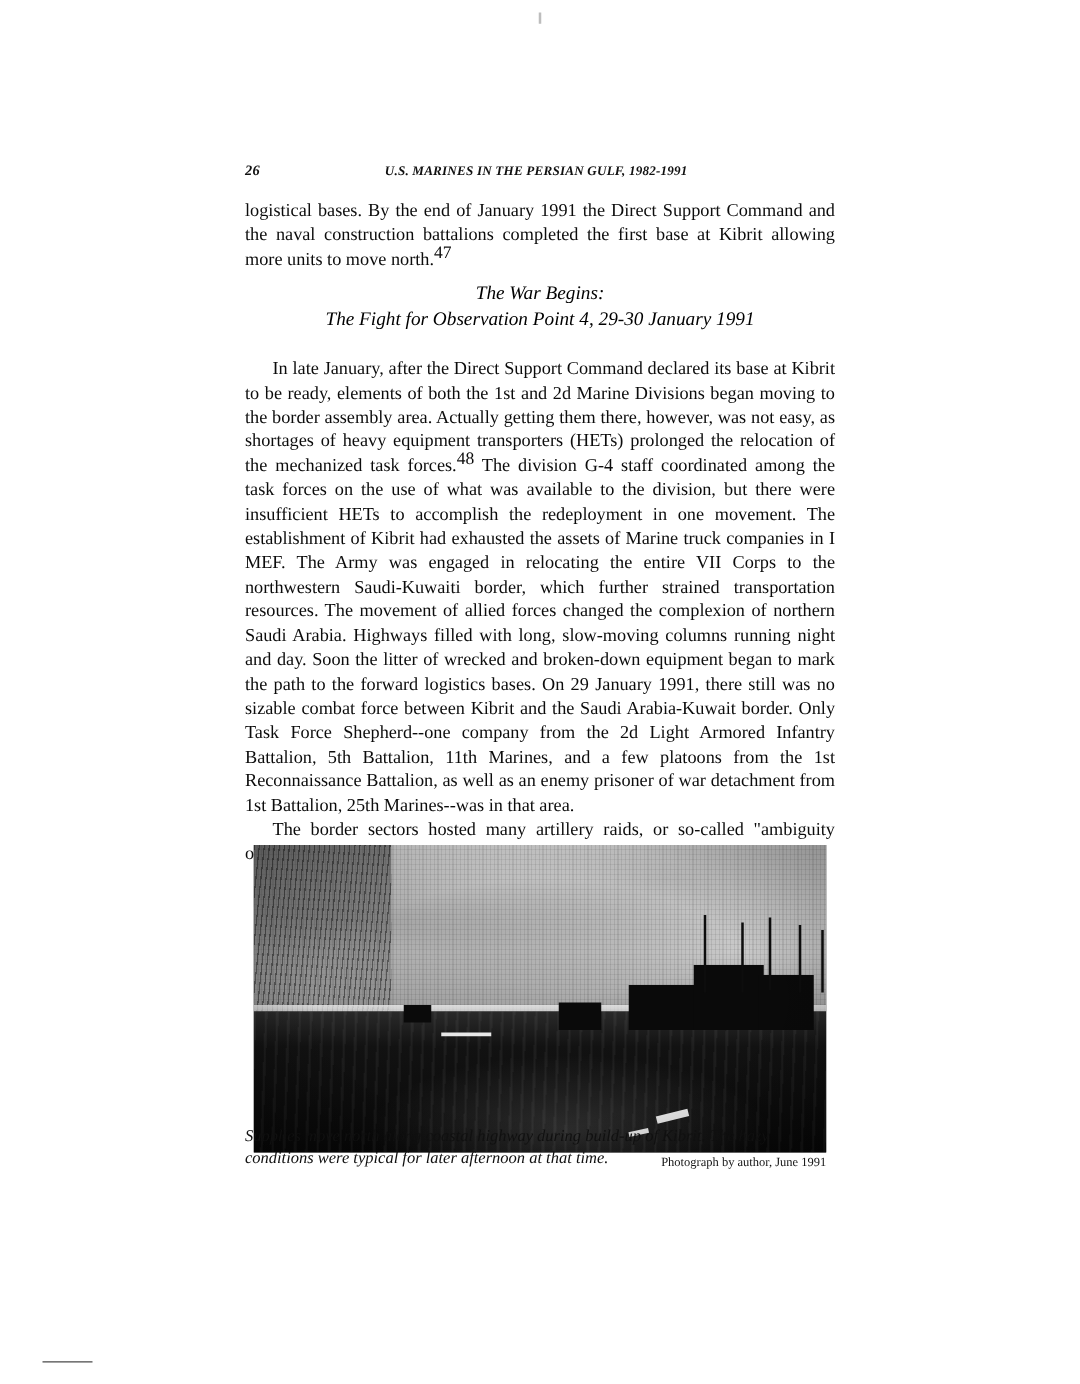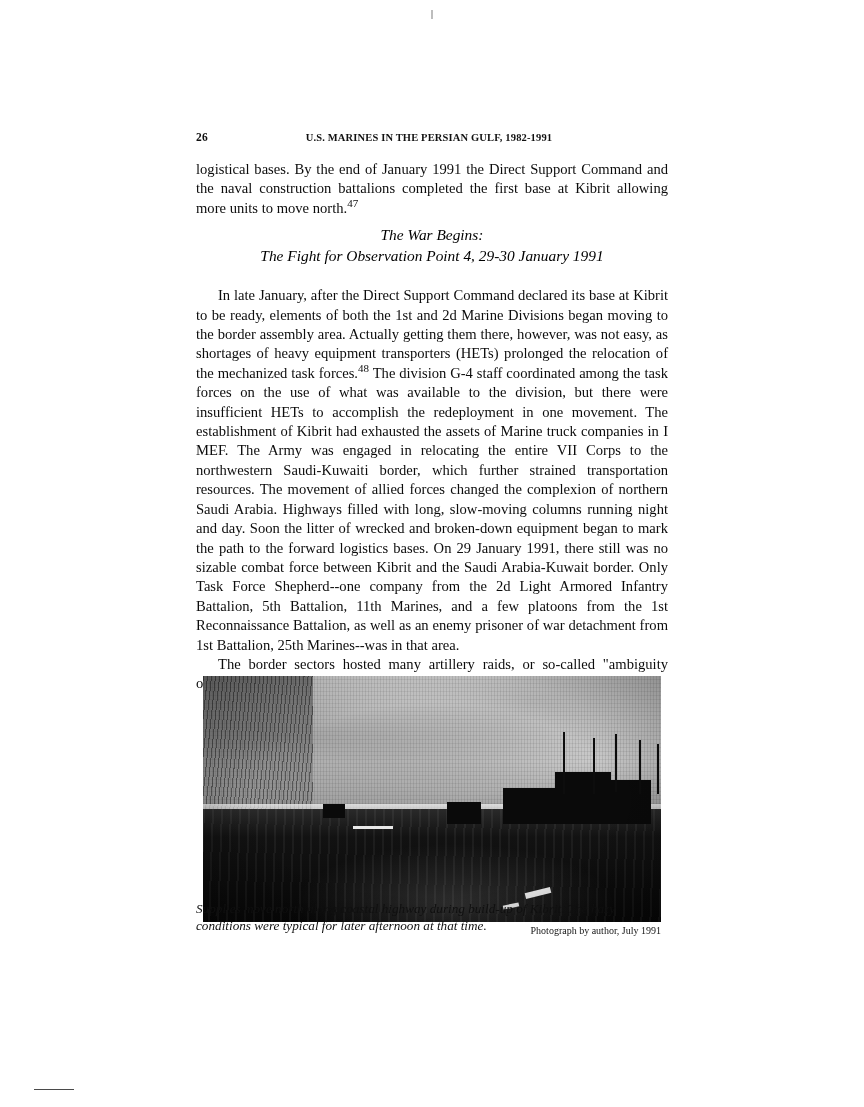--- a/index.html
+++ b/index.html
@@ -32,20 +32,21 @@
     background: #bdbdbd;
   }
   .header-row {
     position: absolute;
     left: 196px;
     top: 131px;
     width: 472px;
     height: 14px;
     display: flex;
     align-items: baseline;
+    font-style: italic;
   }
   .folio {
     font-size: 11.5px;
     font-weight: bold;
     letter-spacing: 0.2px;
     color: #111;
   }
   .running-head {
     flex: 1;
     text-align: center;
@@ -66,21 +67,21 @@
     font-size: 14.6px;
     line-height: 19.4px;
     text-align: justify;
     text-justify: inter-word;
     color: #0c0c0c;
   }
   p.para.indent {
     text-indent: 22px;
   }
   .sup {
-    font-size: 11px;
+    font-size: 14px;
     vertical-align: super;
     line-height: 0;
     font-family: Liberation Serif, serif;
   }
   .headgroup {
     margin-top: 6px;
     margin-bottom: 20px;
     text-align: center;
     font-style: italic;
   }
@@ -245,19 +246,19 @@
       <div class="ph-pole" style="left:454px; top:68px; height:50px;"></div>
 
       <div class="ph-marker" style="left:322px; top:214px; width:26px; height:6px; transform:rotate(-14deg);"></div>
       <div class="ph-marker" style="left:300px; top:228px; width:16px; height:4px; transform:rotate(-12deg);"></div>
       <div class="ph-marker" style="left:150px; top:150px; width:40px; height:3px;"></div>
 
       <div class="ph-vignette"></div>
     </div>
   </div>
 
-  <div class="credit">Photograph by author, July 1991</div>
+  <div class="credit">Photograph by author, June 1991</div>
 
   <div class="caption">Supplies move north along coastal highway during build-up of Kibrit. The hazy conditions were typical for later afternoon at that time.</div>
 
   <div class="bottom-rule"></div>
 
 </div>
 
 </body></html>

